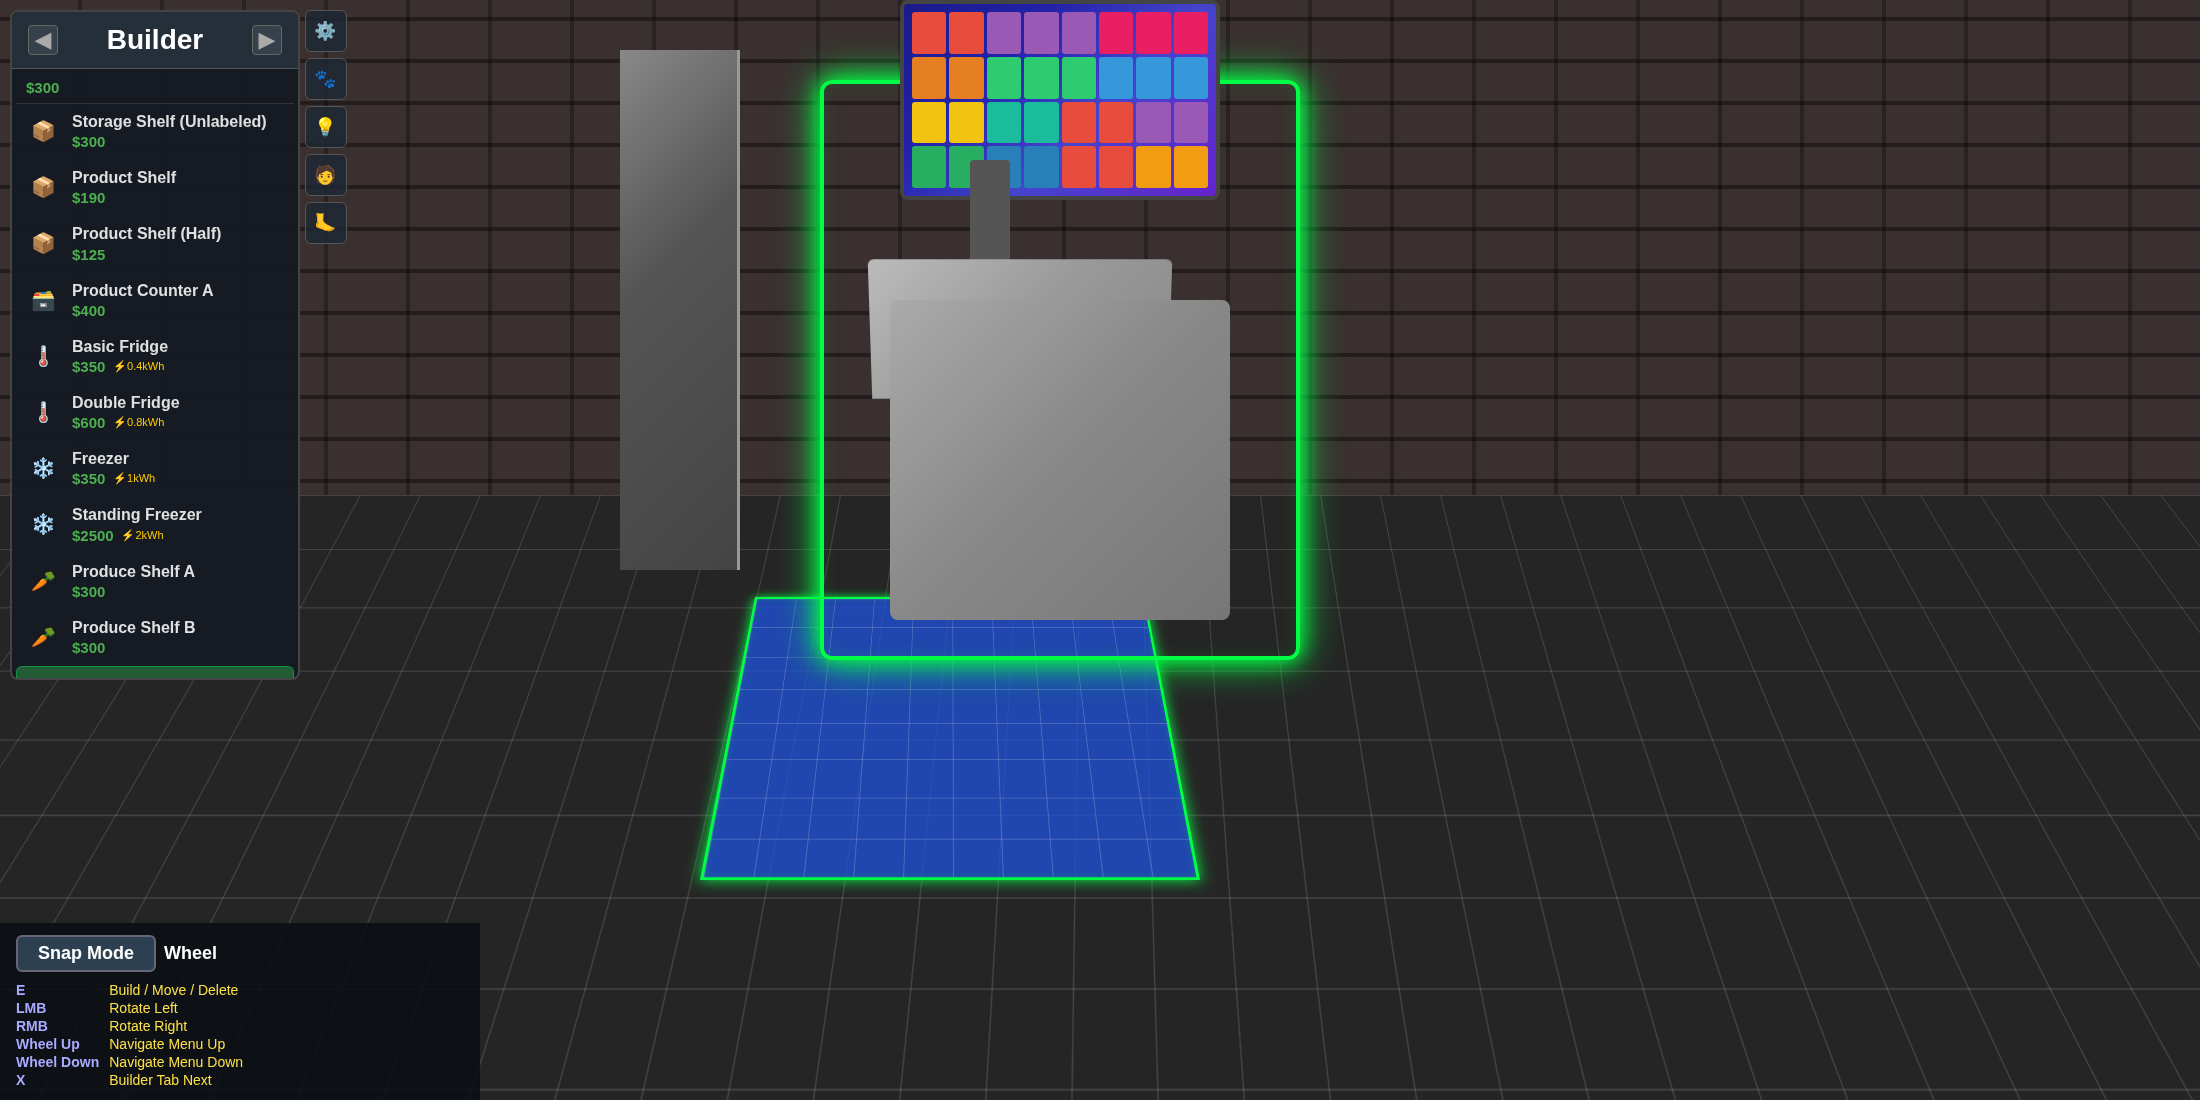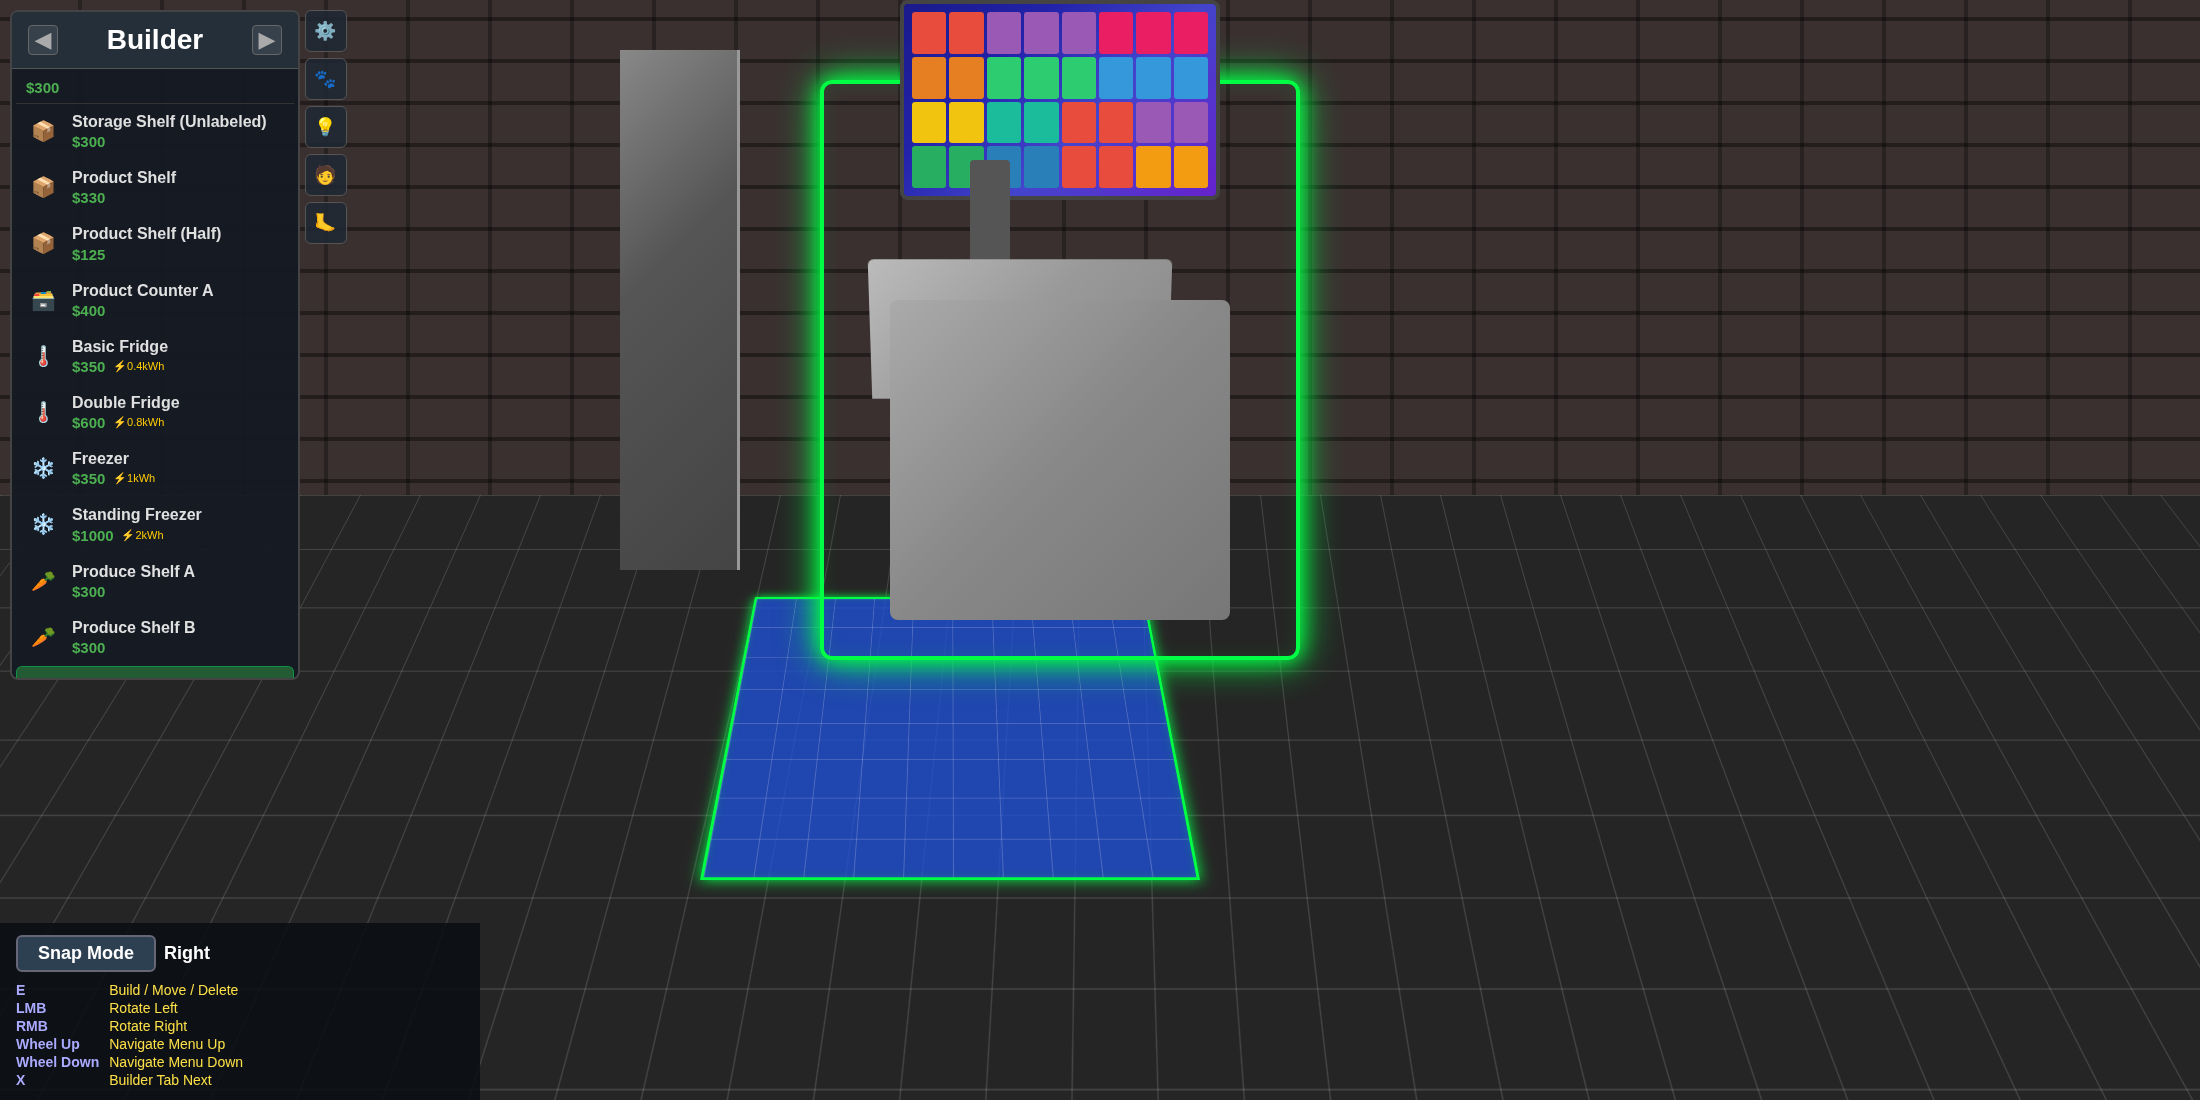--- a/index.html
+++ b/index.html
@@ -453,21 +453,21 @@
           <span class="item-price">$300</span>
 
         </div>
       </div>
     </div>
       <div class="builder-item">
       <div class="item-icon">📦</div>
       <div class="item-info">
         <div class="item-name">Product Shelf</div>
         <div class="item-price-row">
-          <span class="item-price">$330</span>
+          <span class="item-price">$190</span>
 
         </div>
       </div>
     </div>
       <div class="builder-item">
       <div class="item-icon">📦</div>
       <div class="item-info">
         <div class="item-name">Product Shelf (Half)</div>
         <div class="item-price-row">
           <span class="item-price">$125</span>
@@ -513,21 +513,21 @@
           <span class="item-price">$350</span>
           <span class="item-power">⚡1kWh</span>
         </div>
       </div>
     </div>
       <div class="builder-item">
       <div class="item-icon">❄️</div>
       <div class="item-info">
         <div class="item-name">Standing Freezer</div>
         <div class="item-price-row">
-          <span class="item-price">$1000</span>
+          <span class="item-price">$2500</span>
           <span class="item-power">⚡2kWh</span>
         </div>
       </div>
     </div>
       <div class="builder-item">
       <div class="item-icon">🥕</div>
       <div class="item-info">
         <div class="item-name">Produce Shelf A</div>
         <div class="item-price-row">
           <span class="item-price">$300</span>
@@ -559,21 +559,21 @@
 <div class="side-icon">⚙️</div>
     <div class="side-icon">🐾</div>
     <div class="side-icon">💡</div>
     <div class="side-icon">🧑</div>
     <div class="side-icon">🦶</div>
   </div>
 
 <div id="bottom-ui">
   <div class="snap-row">
     <div class="snap-btn">Snap Mode</div>
-    <span class="snap-value">Right</span>
+    <span class="snap-value">Wheel</span>
   </div>
   <div class="controls-grid" id="controls-grid">
   <span class="ctrl-key">E</span>
       <span class="ctrl-desc">Build / Move / Delete</span>
       <span class="ctrl-key">LMB</span>
       <span class="ctrl-desc">Rotate Left</span>
       <span class="ctrl-key">RMB</span>
       <span class="ctrl-desc">Rotate Right</span>
       <span class="ctrl-key">Wheel Up</span>
       <span class="ctrl-desc">Navigate Menu Up</span>

